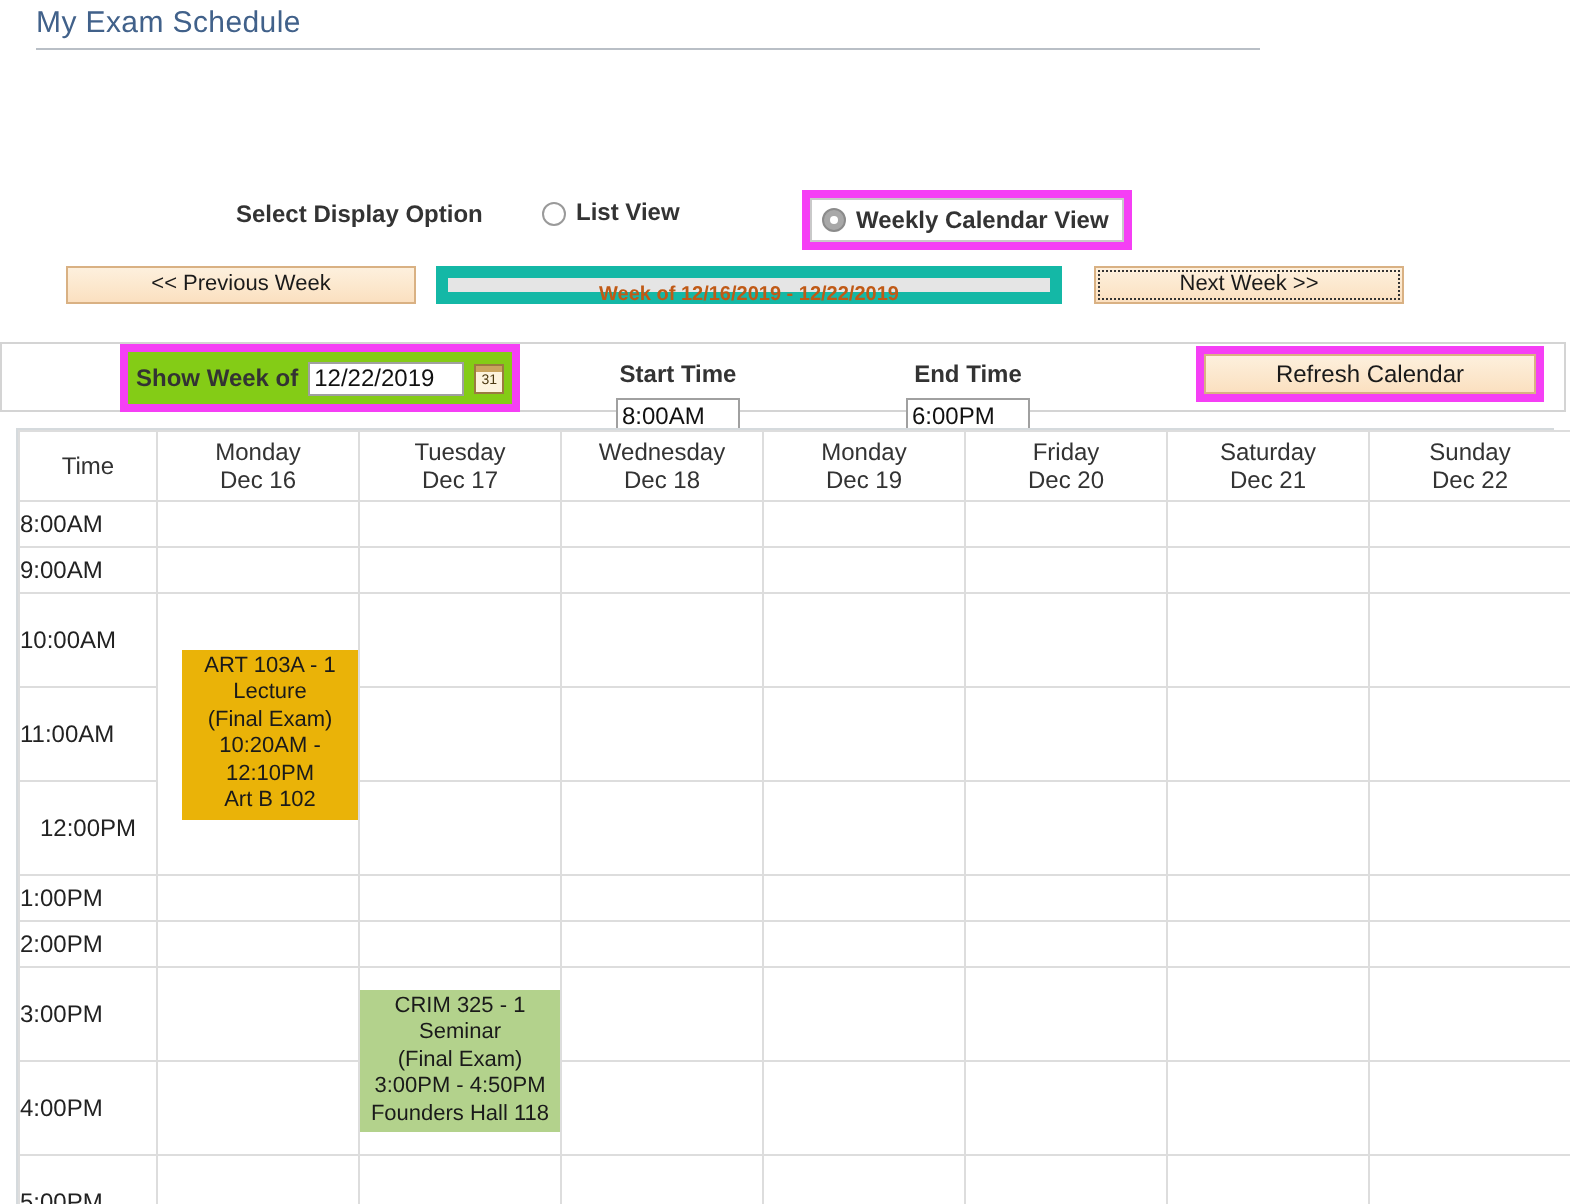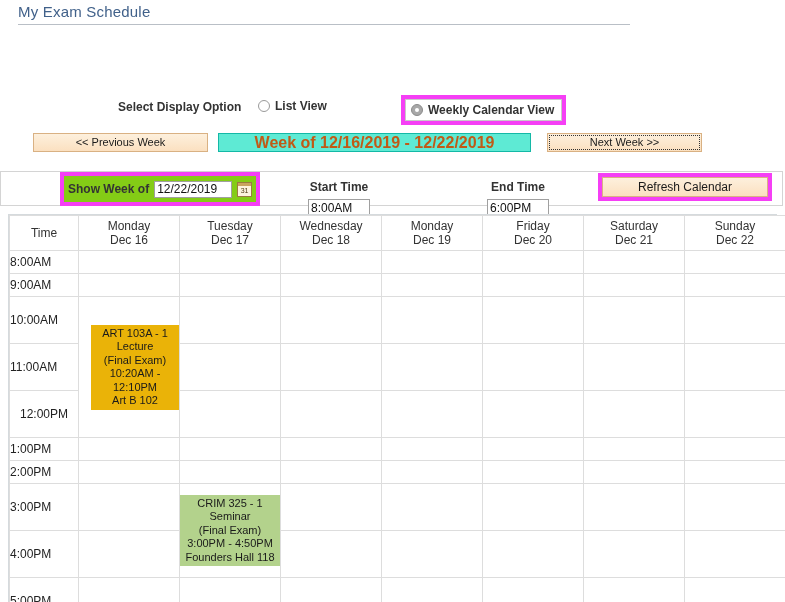--- a/index.html
+++ b/index.html
@@ -55,22 +55,23 @@
     font-size: 12px;
     color: #333333;
   }
   .radio-opt {
     display: flex;
     align-items: center;
     gap: 5px;
   }
   .radio-opt.list {
     position: absolute;
-    left: 258px;
+    left: 271px;
     top: 1px;
+    align-items: flex-end;
   }
   .radio-opt.weekly {
     position: absolute;
     left: 405px;
     top: 1px;
     padding: 3px 7px 3px 5px;
     background: #ffffff;
     border: 1px solid #c9c9c9;
     outline: 4px solid #f53ff5;
   }
@@ -134,25 +135,25 @@
     outline: 1px dotted #333333;
     outline-offset: -3px;
   }
   .week-label {
     position: absolute;
     left: 218px;
     top: 0;
     width: 313px;
     height: 19px;
     box-sizing: border-box;
-    background: #5eead4;
-    border: 1px solid #14b8a6;
+    background: #e5e5e5;
+    border: 6px solid #14b8a6;
     color: #c05a16;
     font-weight: bold;
-    font-size: 16px;
+    font-size: 10px;
     text-align: center;
     line-height: 17px;
   }
 
   
   .filter-bar {
     position: absolute;
     left: 0;
     top: 171px;
     width: 783px;
@@ -221,21 +222,21 @@
   }
   .time-group {
     position: absolute;
     top: 8px;
     display: flex;
     align-items: center;
     gap: 5px;
     flex-direction: column;
   }
   .grp-start { left: 307px; }
-  .grp-end   { left: 486px; align-items: center; }
+  .grp-end   { left: 452px; align-items: center; }
   .btn-refresh {
     position: absolute;
     left: 601px;
     top: 5px;
     width: 166px;
     height: 20px;
     box-sizing: border-box;
     background: linear-gradient(#fdf0dd, #fbe0c0);
     border: 1px solid #d9b183;
     outline: 4px solid #f53ff5;

